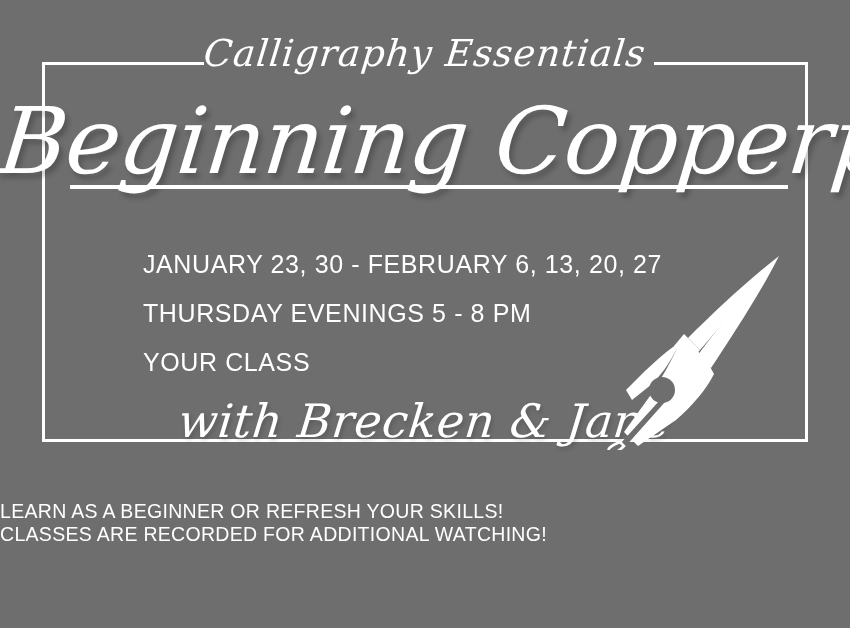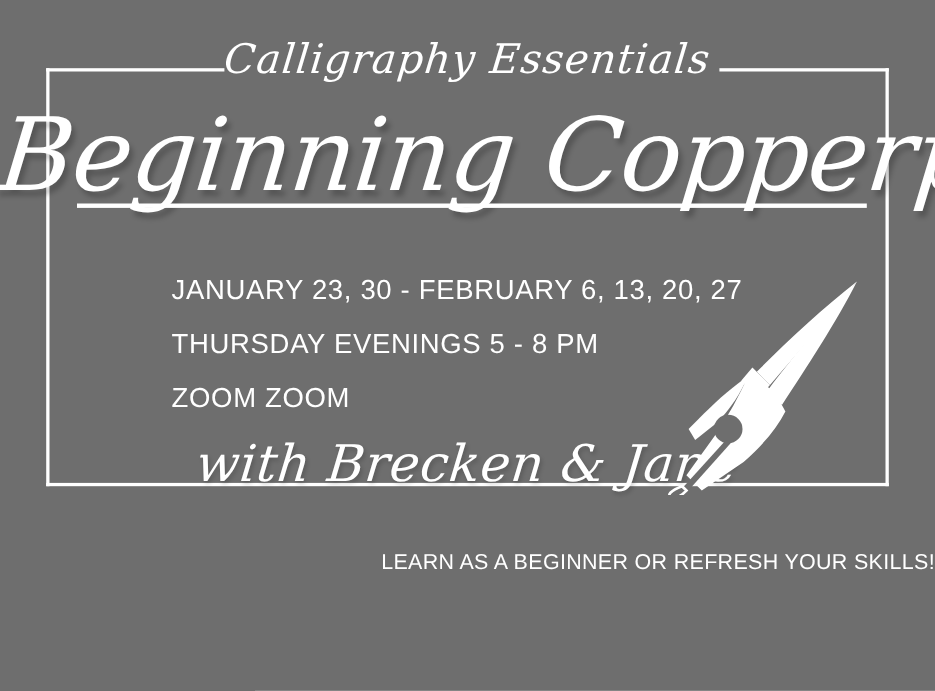--- a/index.html
+++ b/index.html
@@ -101,21 +101,21 @@
     left: 70px;
     top: 185px;
     width: 718px;
     height: 4px;
     background: #ffffff;
   }
 
   
   .details {
     position: absolute;
-    left: 156px;
+    left: 143px;
     top: 252px;
     color: #ffffff;
   }
   .details-line {
     font-family: "Liberation Sans", sans-serif;
     font-size: 25px;
     font-weight: 300;
     letter-spacing: 0.6px;
     line-height: 1;
     margin-bottom: 24px;
@@ -152,21 +152,21 @@
     width: 220px;
     height: 200px;
   }
 
   
   .footer {
     position: absolute;
     left: 0;
     top: 500px;
     width: 850px;
-    text-align: right;
+    text-align: left;
     color: #ffffff;
   }
   .footer-line {
     font-family: "Liberation Sans", sans-serif;
     font-size: 19.5px;
     font-weight: 300;
     letter-spacing: 0.3px;
     line-height: 23px;
     white-space: nowrap;
   }
@@ -183,21 +183,21 @@
   <div class="frame-bottom"></div>
 
   <div class="eyebrow">Calligraphy Essentials</div>
 
   <div class="headline">Beginning Copperplate</div>
   <div class="headline-rule"></div>
 
   <div class="details">
     <div class="details-line">JANUARY 23, 30 - FEBRUARY 6, 13, 20, 27</div>
     <div class="details-line">THURSDAY EVENINGS   5 - 8 PM</div>
-    <div class="details-line">ZOOM ZOOM</div>
+    <div class="details-line">YOUR CLASS</div>
   </div>
 
   <div class="signature">with Brecken &amp; Jane</div>
 
   <svg class="nib" viewBox="0 0 220 200">
 
     <path d="M183 6 C 160 36, 128 72, 104 100 L 92 88 C 118 62, 152 30, 183 6 Z" fill="#ffffff"></path>
     <path d="M183 6 C 154 40, 120 80, 99 109 L 115 118 C 136 86, 165 42, 183 6 Z" fill="#ffffff"></path>
 
     <path d="M88 84 L 104 100 L 93 112 L 78 96 Z" fill="#ffffff"></path>
@@ -215,15 +215,16 @@
 
     <circle cx="66" cy="140" r="13" fill="#6e6e6e"></circle>
 
     <path d="M64 150 L 24 194 L 28 198 L 69 152 Z" fill="#6e6e6e"></path>
 
     <path d="M24 192 C 14 196, 10 200, 14 202 C 18 204, 24 200, 28 196 Z" fill="none" stroke="#ffffff" stroke-width="2.5"></path>
   </svg>
 
   <div class="footer">
     <div class="footer-line">LEARN AS A BEGINNER OR REFRESH YOUR SKILLS!</div>
+    <div class="footer-line">CLASSES ARE RECORDED FOR ADDITIONAL WATCHING!</div>
   </div>
 
 </div>
 
 </body></html>

